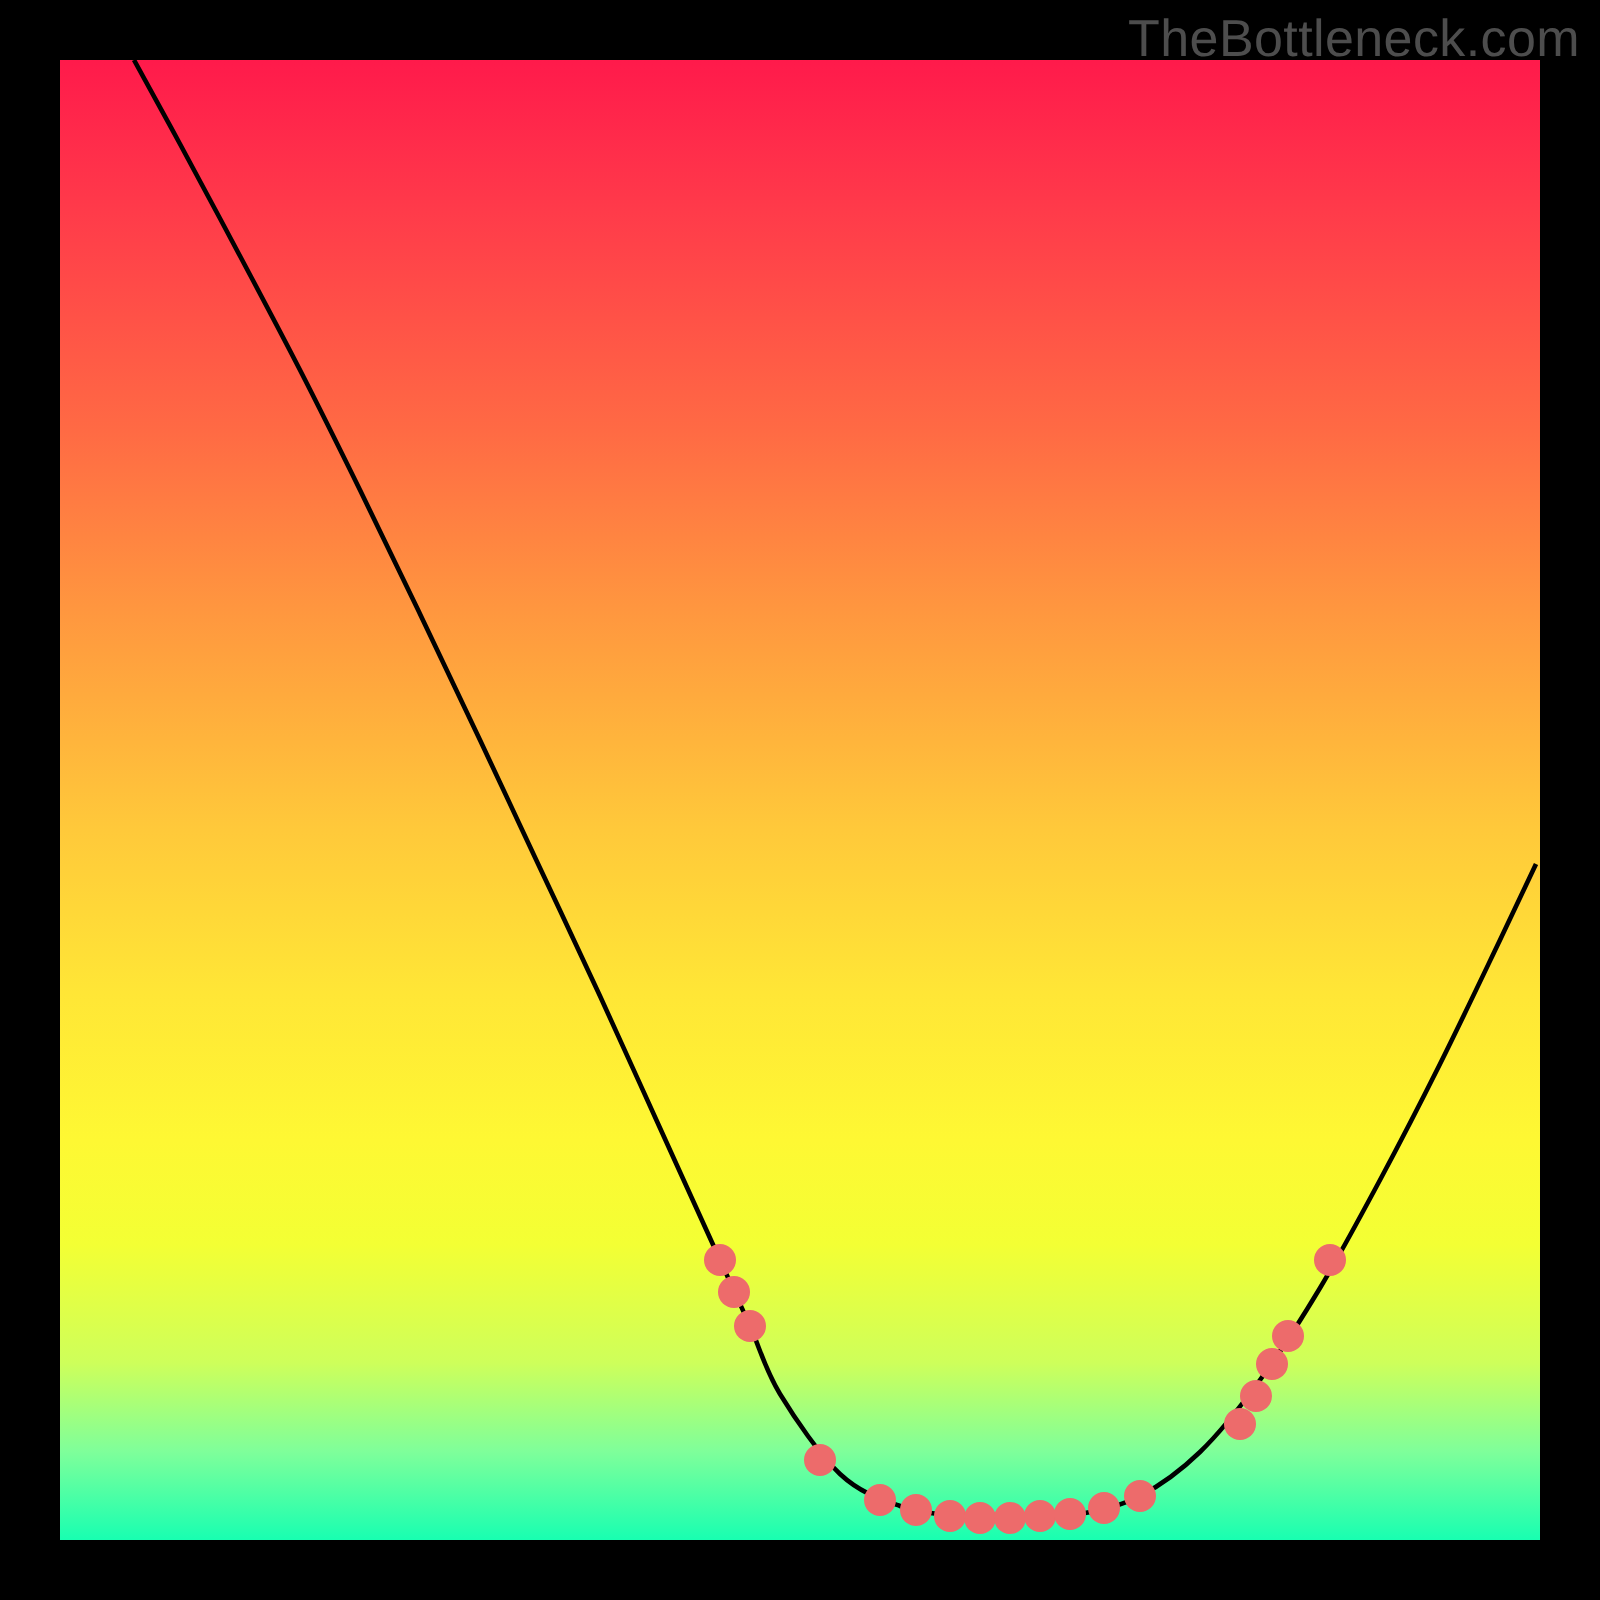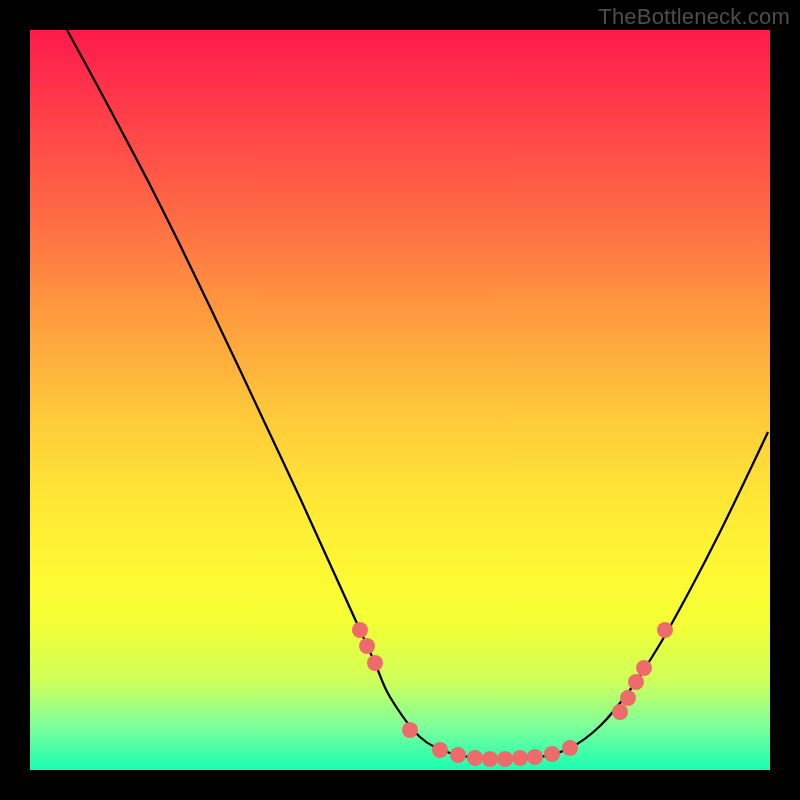--- a/index.html
+++ b/index.html
@@ -35,21 +35,21 @@
       #ceff5a 88%,
       #7fff9a 94%,
       #18ffb1 100%
     );
   }
   .watermark {
     position: absolute;
     top: 4px;
     right: 10px;
     color: #4d4d4d;
-    font-size: 22px;
+    font-size: 26px;
     font-weight: 500;
     letter-spacing: 0.2px;
     user-select: none;
   }
   svg.curve {
     position: absolute;
     inset: 0;
     width: 740px;
     height: 740px;
   }

